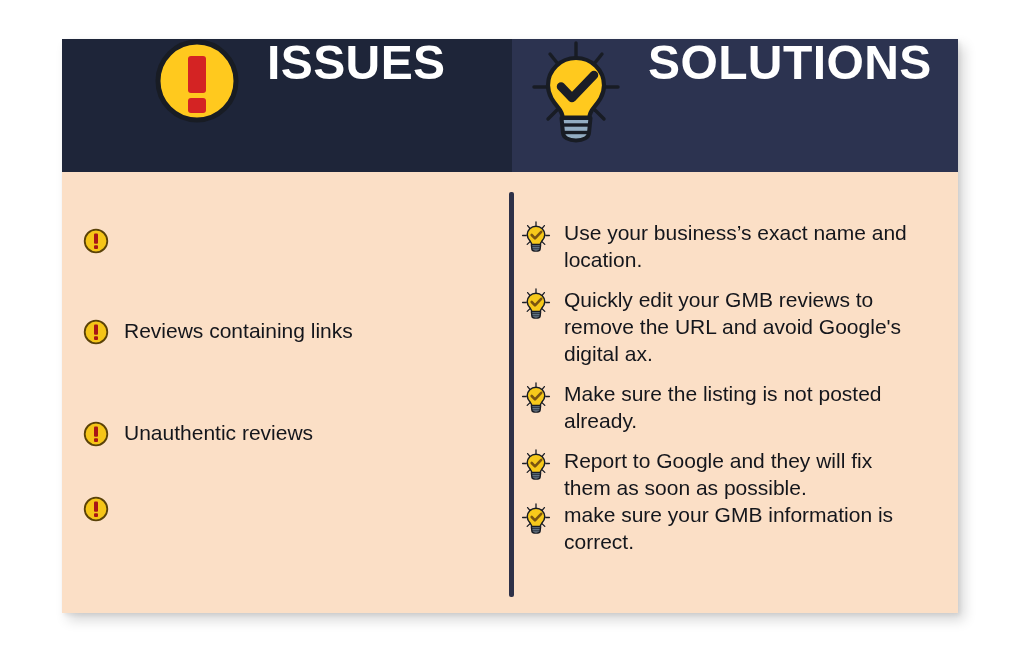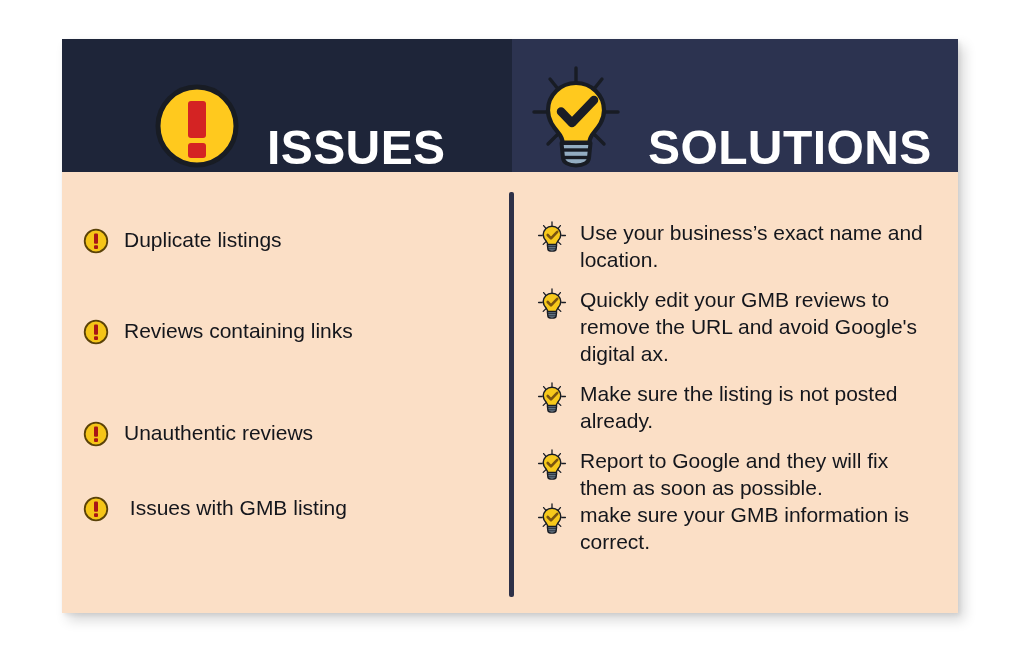--- a/index.html
+++ b/index.html
@@ -38,21 +38,21 @@
     position: absolute;
     left: 0;
     top: 0;
     width: 896px;
     height: 133px;
     display: flex;
   }
   .header-half {
     height: 133px;
     display: flex;
-    align-items: flex-end;
+    align-items: flex-start;
     box-sizing: border-box;
   }
   .header-half.issues {
     width: 450px;
     background: #1E2539;
     padding-left: 93px;
   }
   .header-half.solutions {
     width: 446px;
     background: #2C3350;
@@ -97,21 +97,21 @@
     box-sizing: border-box;
   }
   .col.issues {
     left: 0;
     width: 447px;
     padding: 55px 0 0 21px;
   }
   .col.solutions {
     left: 452px;
     width: 444px;
-    padding: 47px 0 0 22px;
+    padding: 47px 0 0 6px;
   }
 
   
   .item {
     display: flex;
     align-items: flex-start;
   }
   .item .bullet {
     flex: none;
     margin-top: 1px;
@@ -200,21 +200,20 @@
       <div class="col issues issues-list">
 
         <div class="item i0">
           <span class="bullet">
             <svg width="26" height="26" viewBox="0 0 26 26">
               <circle cx="13" cy="13" r="11.3" fill="#F5C518" stroke="#5A4208" stroke-width="1.8"></circle>
               <rect x="11" y="5.4" width="4" height="10.4" rx="1" fill="#A81616"></rect>
               <rect x="11" y="17.2" width="4" height="3.8" rx="1" fill="#A81616"></rect>
             </svg>
           </span>
-          <span class="text">Duplicate listings</span>
         </div>
 
         <div class="item i1">
           <span class="bullet">
             <svg width="26" height="26" viewBox="0 0 26 26">
               <circle cx="13" cy="13" r="11.3" fill="#F5C518" stroke="#5A4208" stroke-width="1.8"></circle>
               <rect x="11" y="5.4" width="4" height="10.4" rx="1" fill="#A81616"></rect>
               <rect x="11" y="17.2" width="4" height="3.8" rx="1" fill="#A81616"></rect>
             </svg>
           </span>
@@ -234,21 +233,20 @@
 
 
         <div class="item i4">
           <span class="bullet">
             <svg width="26" height="26" viewBox="0 0 26 26">
               <circle cx="13" cy="13" r="11.3" fill="#F5C518" stroke="#5A4208" stroke-width="1.8"></circle>
               <rect x="11" y="5.4" width="4" height="10.4" rx="1" fill="#A81616"></rect>
               <rect x="11" y="17.2" width="4" height="3.8" rx="1" fill="#A81616"></rect>
             </svg>
           </span>
-          <span class="text"> Issues with GMB listing</span>
         </div>
       </div>
 
       <div class="col solutions solutions-list">
 
         <div class="item s0">
           <span class="bullet">
             <svg width="32" height="32" viewBox="0 0 32 32">
               <g stroke="#181C24" stroke-width="1.3" stroke-linecap="round">
                 <line x1="16" y1="2" x2="16" y2="5.6"></line>

